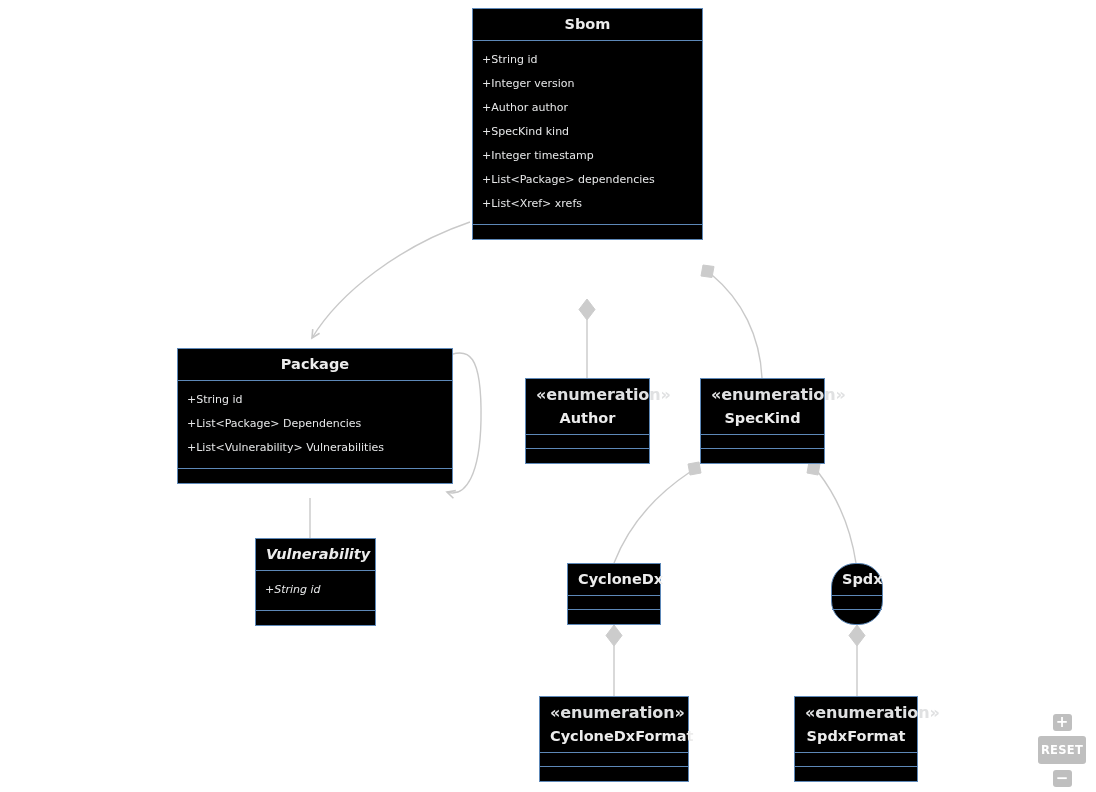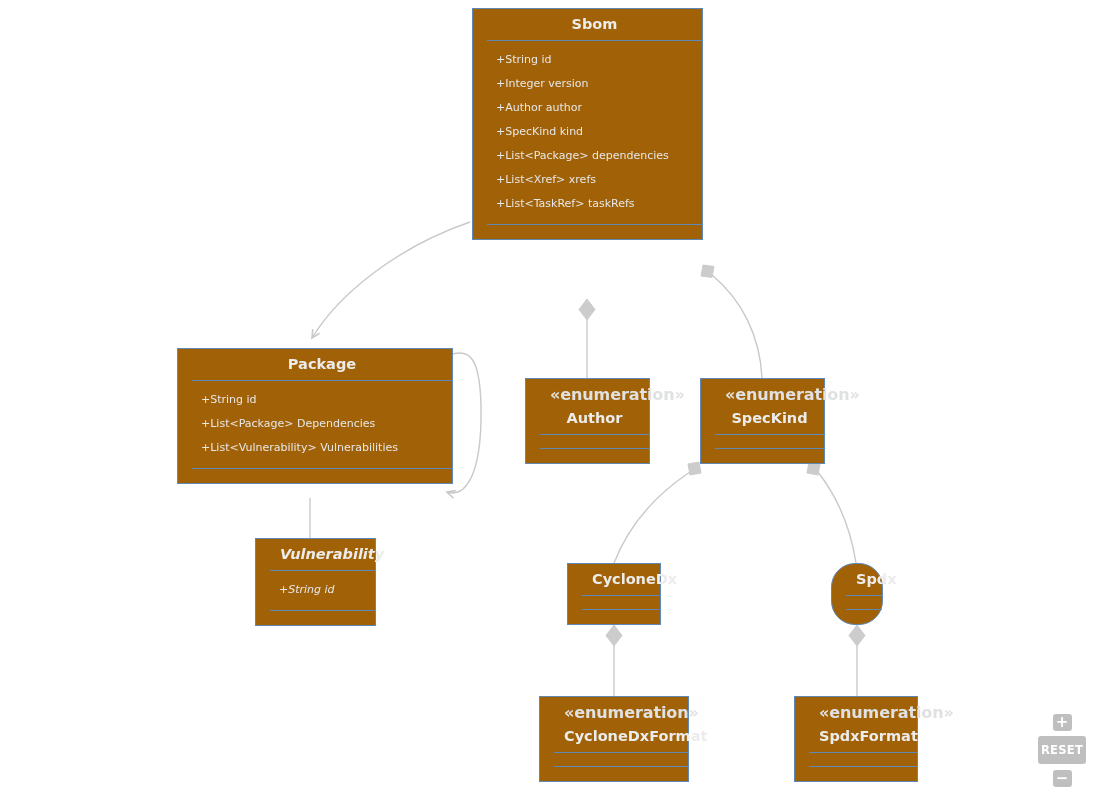--- a/index.html
+++ b/index.html
@@ -23,24 +23,23 @@
   #edges {
     position: absolute;
     left: 0; top: 0;
     width: 1096px;
     height: 792px;
     pointer-events: none;
   }
   .uml-node {
     position: absolute;
     box-sizing: border-box;
-    background: #a16207;
+    background: #000000;
     border: 1px solid #5d88b8;
     color: #e8e9ea;
-    padding-left: 14px;
   }
   .node-title {
     box-sizing: border-box;
     text-align: center;
     font-weight: bold;
     font-size: 14.5px;
     color: #ececec;
     padding: 6px 10px 7px 10px;
     border-bottom: 1px solid #5d88b8;
     line-height: 1.25;
@@ -183,23 +182,23 @@
 
   <div class="uml-node" id="node-sbom">
     <div class="node-title">
       <span class="tname">Sbom</span>
     </div>
     <div class="node-attrs">
       <div class="attr-row">+String id</div>
       <div class="attr-row">+Integer version</div>
       <div class="attr-row">+Author author</div>
       <div class="attr-row">+SpecKind kind</div>
+      <div class="attr-row">+Integer timestamp</div>
       <div class="attr-row">+List&lt;Package&gt; dependencies</div>
       <div class="attr-row">+List&lt;Xref&gt; xrefs</div>
-      <div class="attr-row">+List&lt;TaskRef&gt; taskRefs</div>
     </div>
     <div class="node-methods"></div>
   </div>
 
   <div class="uml-node" id="node-package">
     <div class="node-title">
       <span class="tname">Package</span>
     </div>
     <div class="node-attrs">
       <div class="attr-row">+String id</div>

